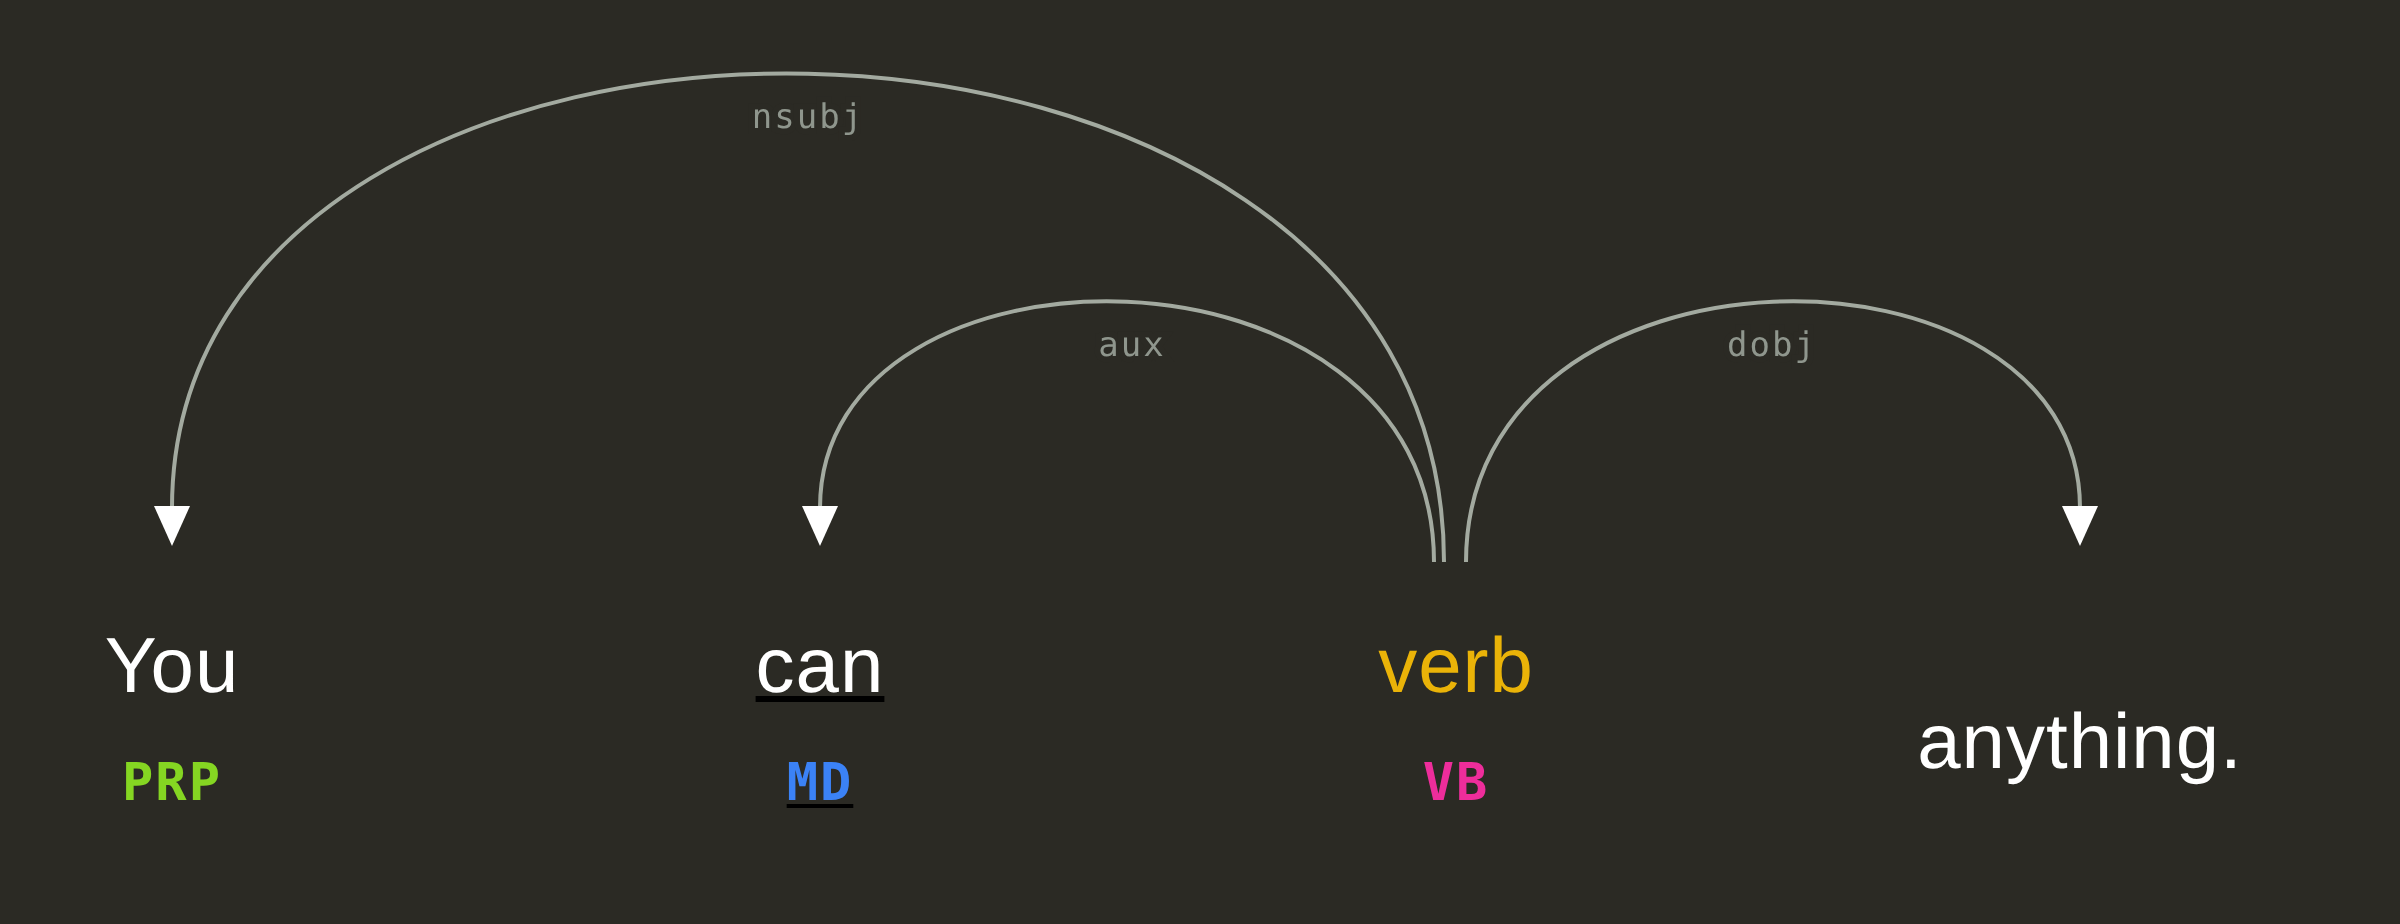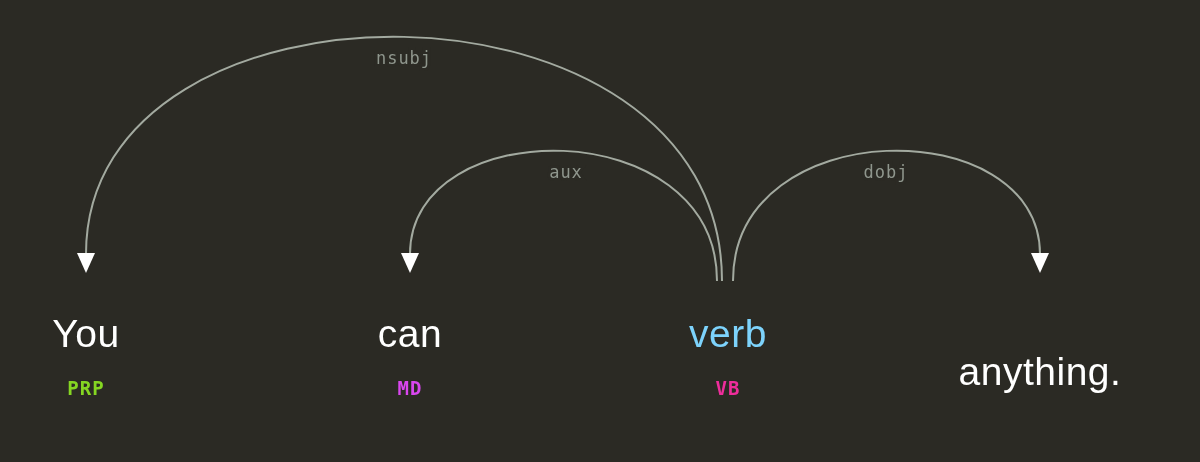--- a/index.html
+++ b/index.html
@@ -27,21 +27,21 @@
   .token .word {
     display: block;
     font-family: "Liberation Sans", sans-serif;
     font-size: 39px;
     letter-spacing: 0.5px;
   }
   .token .tag {
     display: block;
     margin-top: 21px;
     font-family: "DejaVu Sans Mono", monospace;
-    font-size: 19px;
+    font-size: 26px;
     font-weight: bold;
     letter-spacing: 1px;
   }
   .arc-label {
     font-family: "DejaVu Sans Mono", monospace;
     font-size: 17px;
     letter-spacing: 1px;
   }
 </style>
 </head>
@@ -57,25 +57,25 @@
       <text x="566" y="178" text-anchor="middle" fill="#8f968d" class="arc-label" stroke="#2b2a24" stroke-width="6" paint-order="stroke">aux</text>
       <path d="M 733 281 C 733 112 1040 112 1040 254" fill="none" stroke="#a3aaa0" stroke-width="2"></path>
       <polygon points="1031,253 1049,253 1040,273" fill="#ffffff"></polygon>
       <text x="886" y="178" text-anchor="middle" fill="#8f968d" class="arc-label" stroke="#2b2a24" stroke-width="6" paint-order="stroke">dobj</text>
     </svg>
   <div id="token-layer">
       <div class="token" style="left: 86px; top: 312px;">
         <span class="word" style="color: rgb(255, 255, 255);">You</span>
         <span class="tag" style="color: rgb(133, 214, 34);">PRP</span>
       </div>
-      <div class="token" style="left: 410px; top: 312px;">
+      <div class="token" style="left: 410px; top: 312px; text-decoration: underline;">
         <span class="word" style="color: rgb(255, 255, 255);">can</span>
-        <span class="tag" style="color: #d946ef;">MD</span>
+        <span class="tag" style="color: #3b82f6;">MD</span>
       </div>
       <div class="token" style="left: 728px; top: 312px;">
-        <span class="word" style="color: #7dd3fc;">verb</span>
+        <span class="word" style="color: #eab308;">verb</span>
         <span class="tag" style="color: rgb(238, 45, 155); text-align: center;">VB</span>
       </div>
       <div class="token" style="left: 1040px; top: 312px; margin-top: 38px;">
         <span class="word" style="color: rgb(255, 255, 255);">anything.</span>
       </div>
     </div>
 </div>
 
 </body></html>

